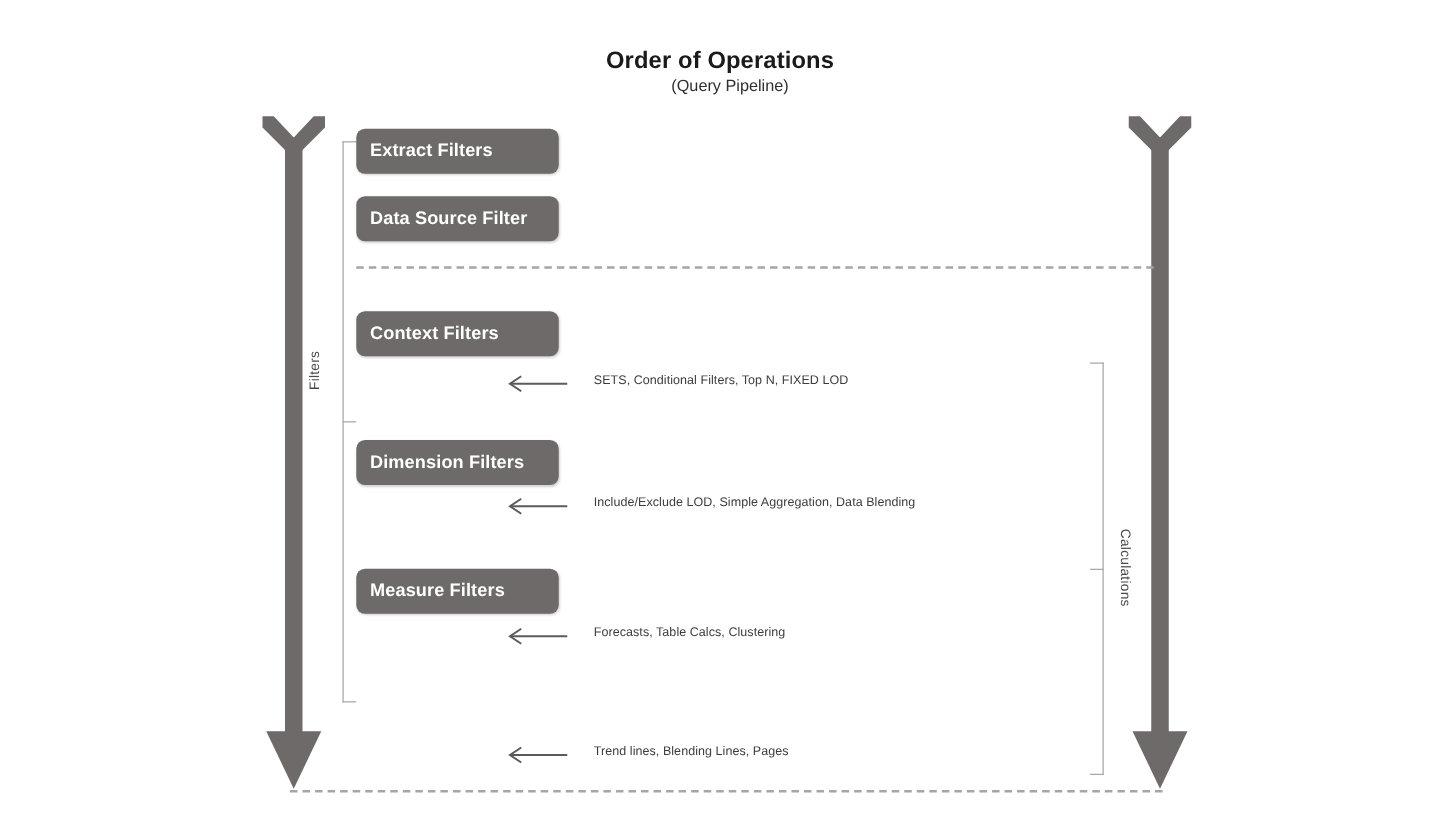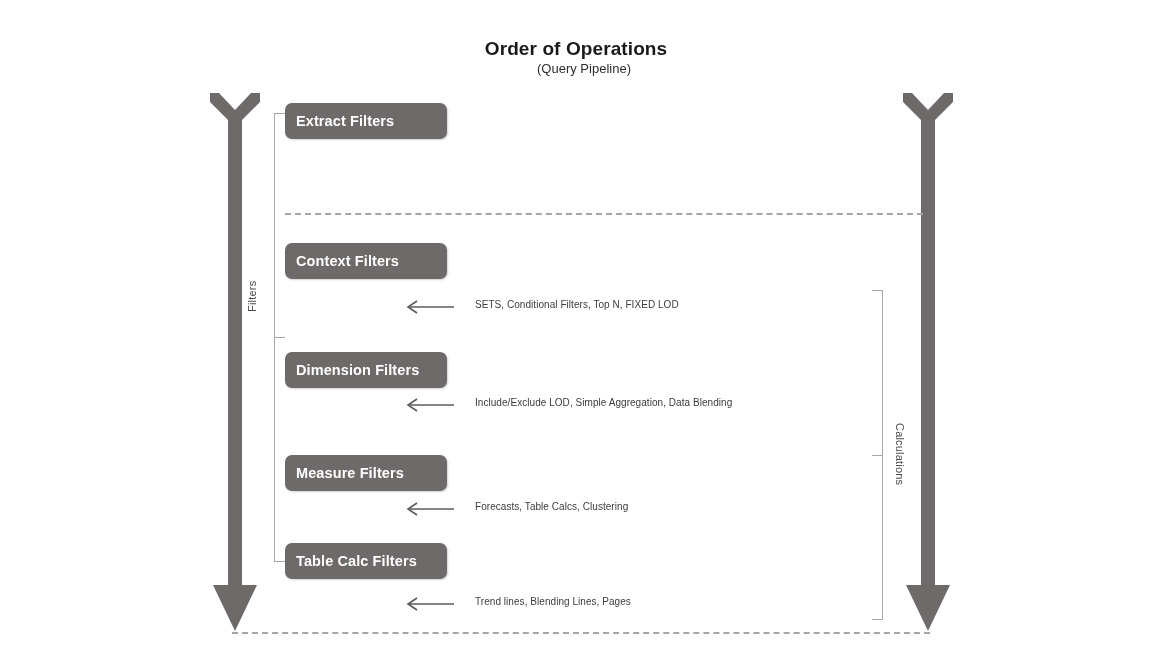--- a/index.html
+++ b/index.html
@@ -167,32 +167,32 @@
     <div class="tick" style="left:0; top:165px;"></div>
   </div>
   <div class="bracket-label rot-down" style="left:906px; top:423px;">Calculations</div>
 
   <div class="dash-line" style="left:285px; top:213px; width:638px;"></div>
   <div class="dash-line" style="left:232px; top:632px; width:698px;"></div>
 
   <div class="stage-box" style="top:103px;">
     <span class="lbl">Extract Filters</span>
   </div>
-  <div class="stage-box" style="top:243px;text-align:center;">
+  <div class="stage-box" style="top:157px;">
+    <span class="lbl">Data Source Filter</span>
+  </div>
+  <div class="stage-box" style="top:249px;text-align:center;">
     <span class="lbl">Context Filters</span>
   </div>
   <div class="stage-box" style="top:352px;">
     <span class="lbl">Dimension Filters</span>
   </div>
   <div class="stage-box" style="top:455px;">
     <span class="lbl">Measure Filters</span>
   </div>
-  <div class="stage-box" style="top:543px;">
-    <span class="lbl">Table Calc Filters</span>
-  </div>
 
   <div class="note-arrow" style="top:300px;">
     <svg width="50" height="14" viewBox="0 0 50 14" xmlns="http://www.w3.org/2000/svg">
       <line x1="4" y1="7" x2="50" y2="7" stroke="#5d5a5a" stroke-width="1.6"></line>
       <polyline points="13,1 4,7 13,13" fill="none" stroke="#5d5a5a" stroke-width="1.6"></polyline>
     </svg>
   </div>
   <div class="note" style="top:299px;">SETS, Conditional Filters,  Top N, FIXED LOD</div>
 
   <div class="note-arrow" style="top:398px;">

